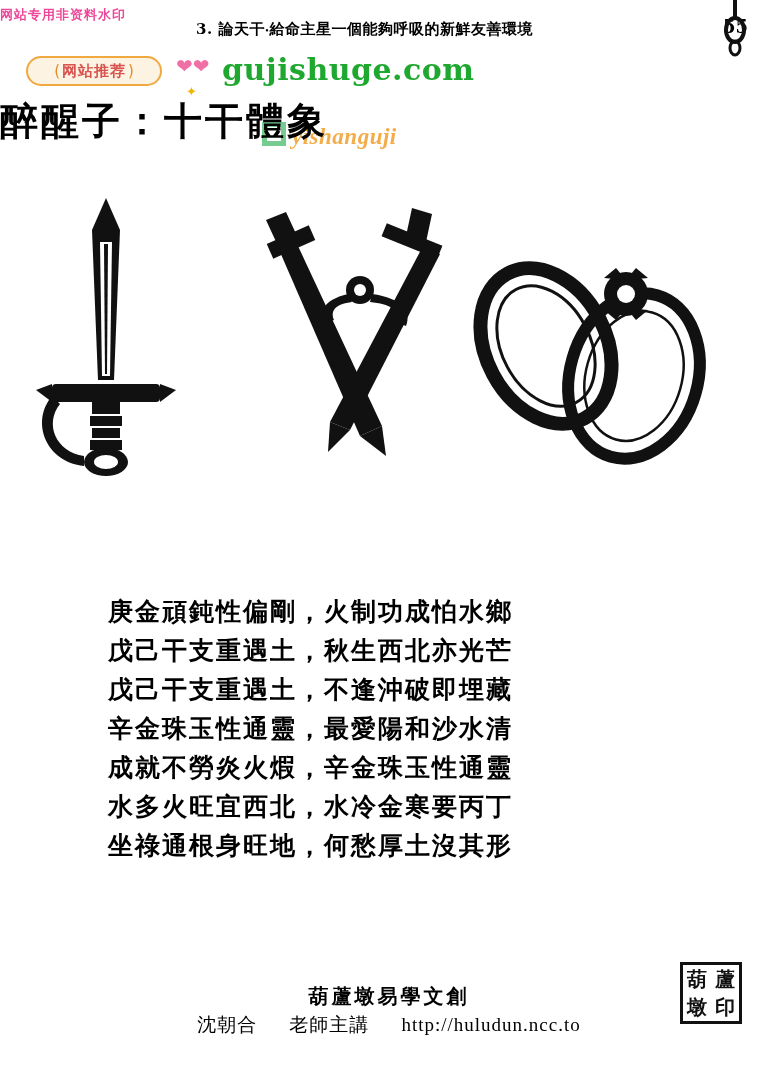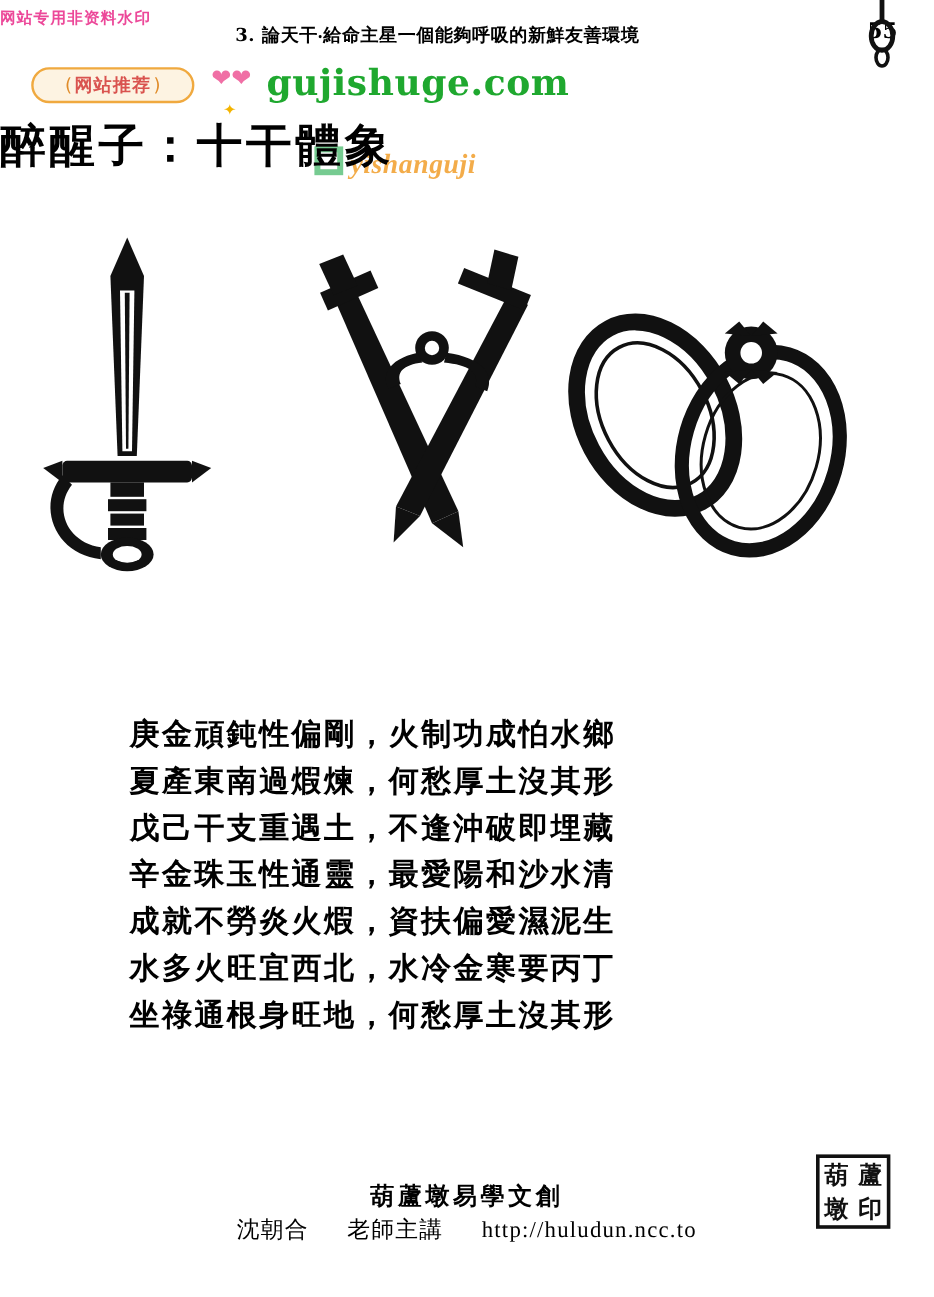--- a/index.html
+++ b/index.html
@@ -311,24 +311,24 @@
       <path d="M574 88 L586 78 L596 90 Z"></path>
       <path d="M618 88 L606 78 L596 90 Z"></path>
       <path d="M574 120 L586 130 L596 118 Z"></path>
       <path d="M618 120 L606 130 L596 118 Z"></path>
     </g>
   </g>
 </svg>
 
 <div class="verse">
   <div class="verse-line">庚金頑鈍性偏剛，火制功成怕水鄉</div>
-  <div class="verse-line">夏產東南過煆煉，何愁厚土沒其形</div>
+  <div class="verse-line">戊己干支重遇土，秋生西北亦光芒</div>
   <div class="verse-line">戊己干支重遇土，不逢沖破即埋藏</div>
   <div class="verse-line">辛金珠玉性通靈，最愛陽和沙水清</div>
-  <div class="verse-line">成就不勞炎火煆，資扶偏愛濕泥生</div>
+  <div class="verse-line">成就不勞炎火煆，辛金珠玉性通靈</div>
   <div class="verse-line">水多火旺宜西北，水冷金寒要丙丁</div>
   <div class="verse-line">坐祿通根身旺地，何愁厚土沒其形</div>
 </div>
 
 <div class="footer-org">葫蘆墩易學文創</div>
 <div class="footer-line">
   <span>沈朝合</span>
   <span class="sep"></span>
   <span>老師主講</span>
   <span class="sep"></span>

